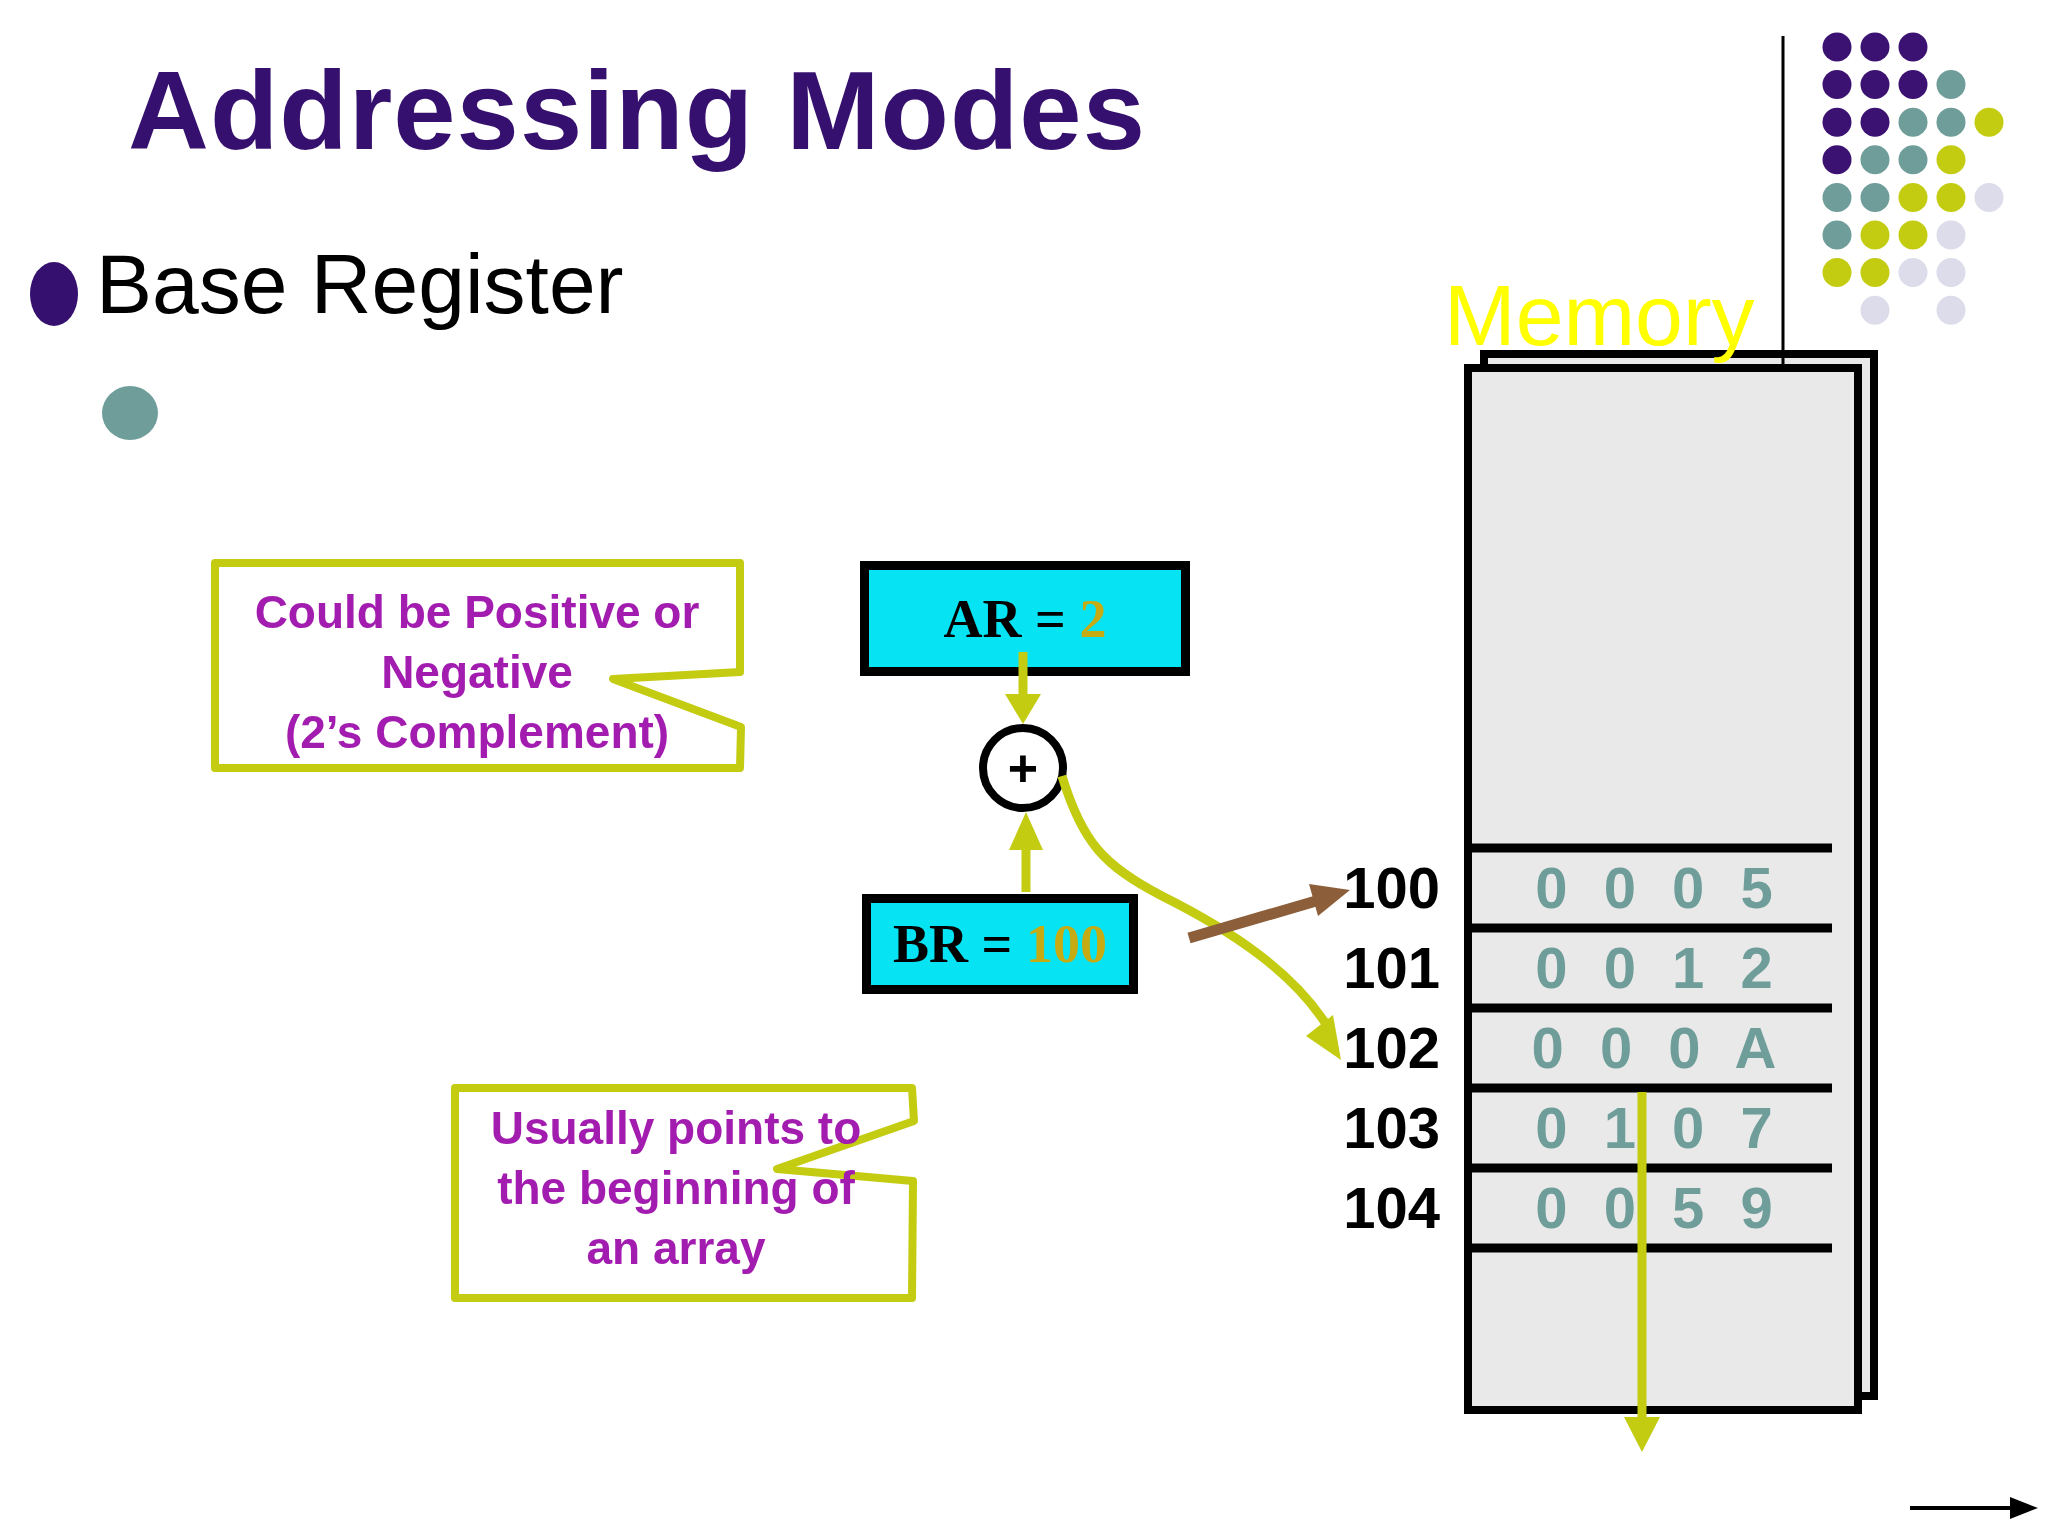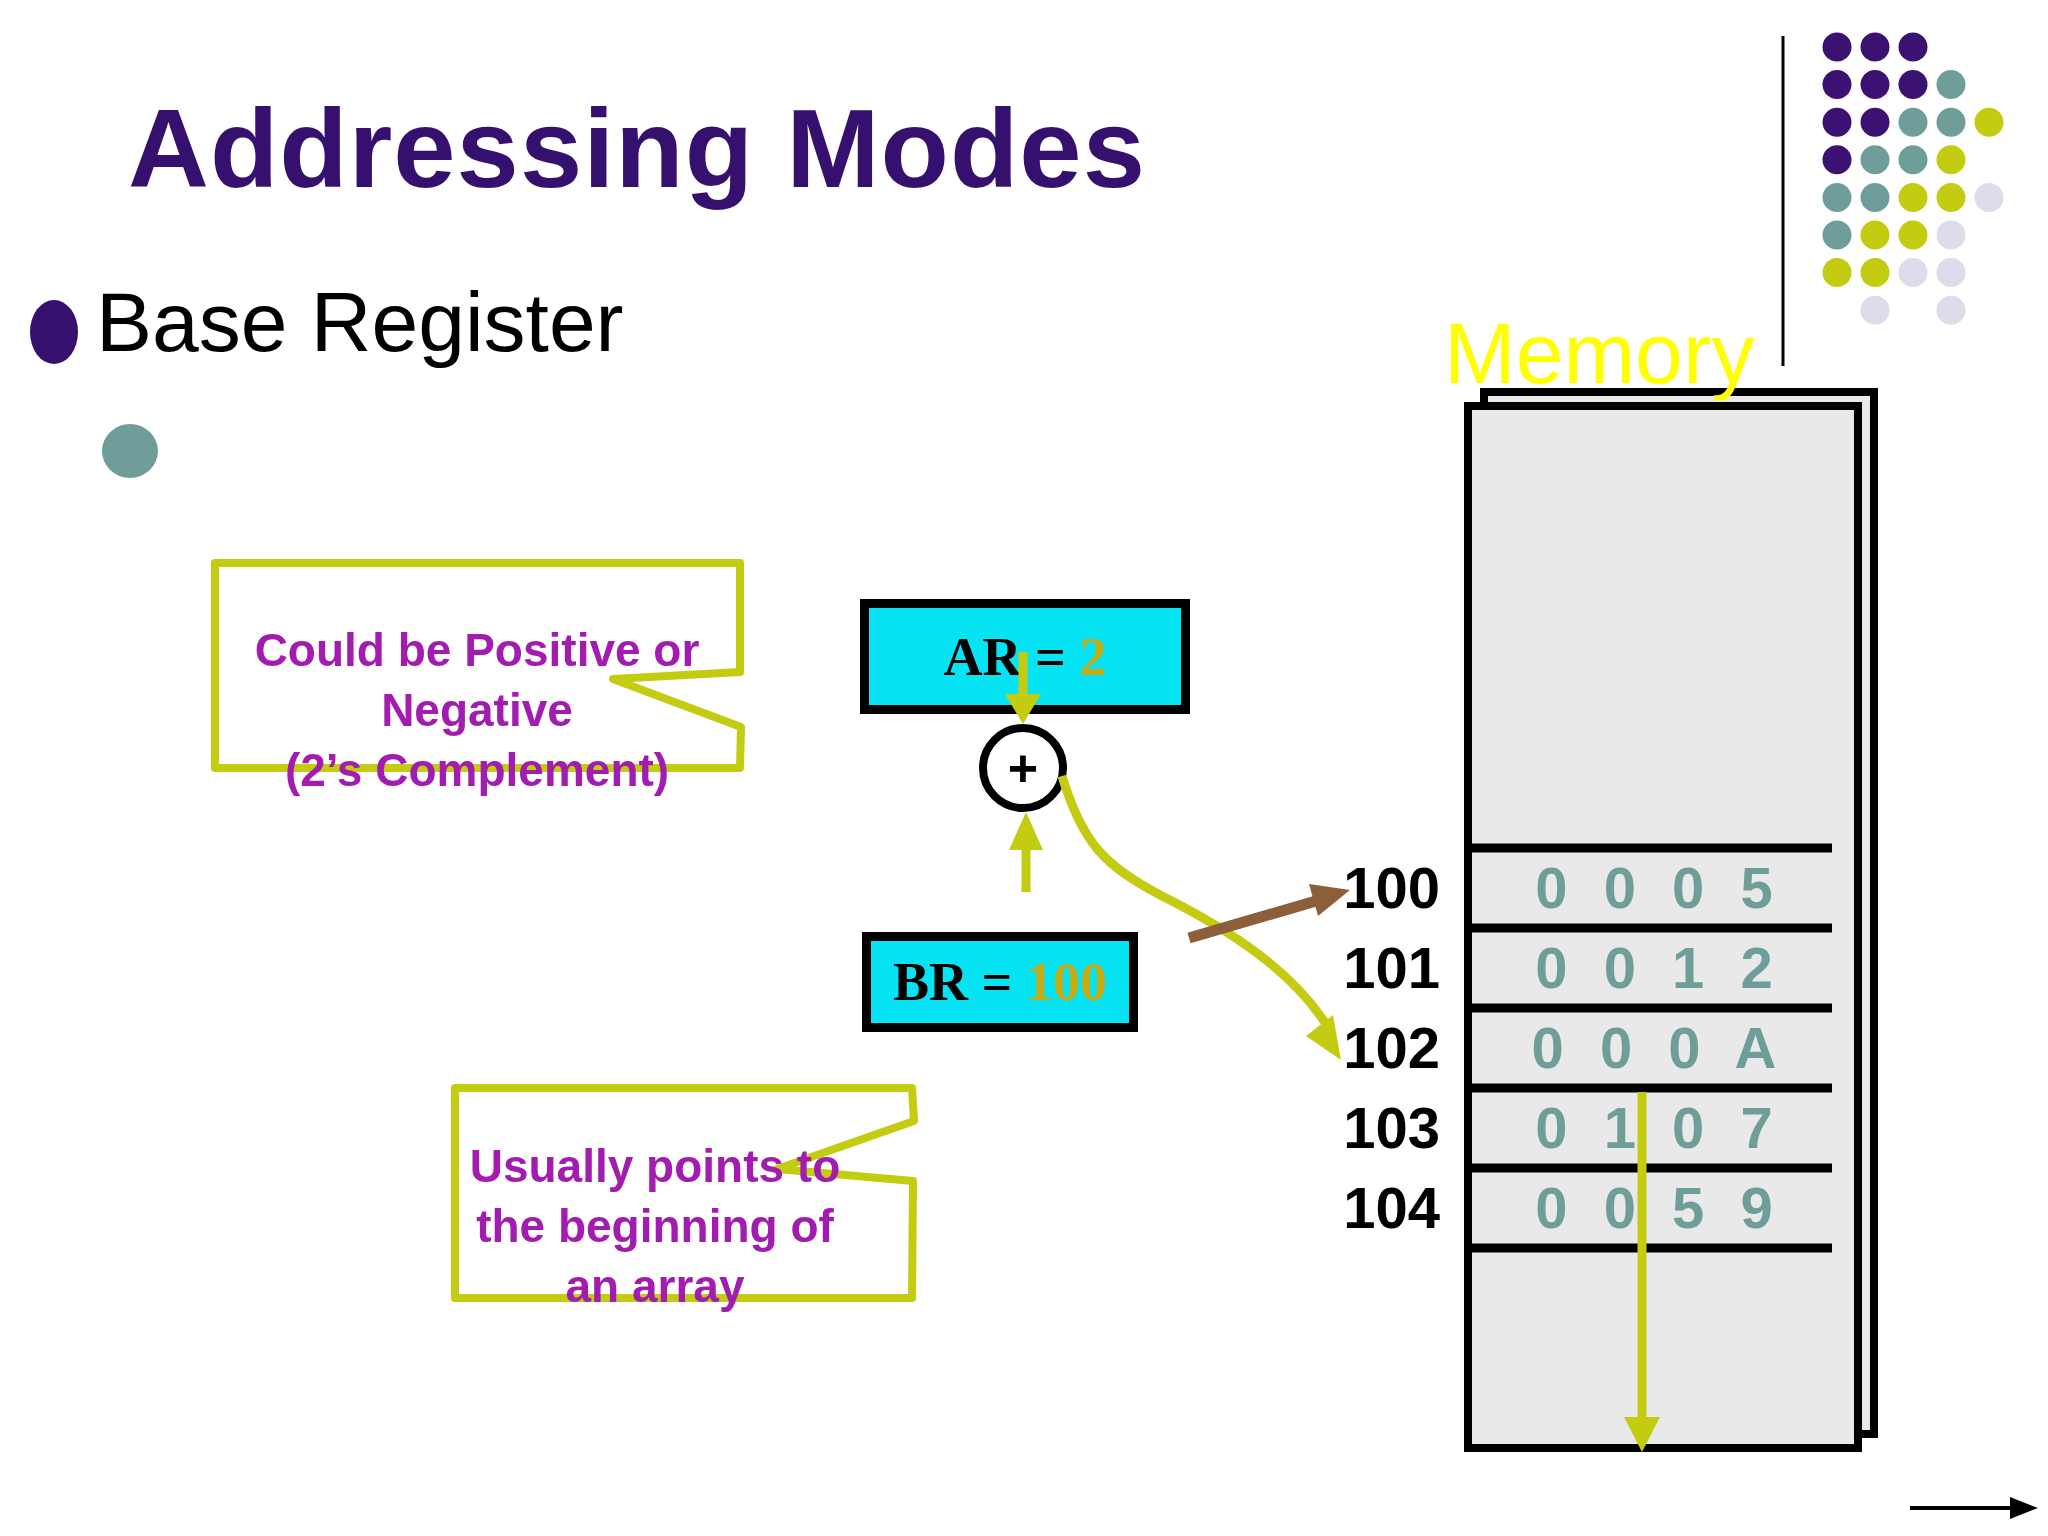--- a/index.html
+++ b/index.html
@@ -3,31 +3,31 @@
 <meta charset="utf-8">
 <style>
   :root{
     --purple:#36106e; --teal:#6f9e9a; --olive:#c3cc11; --gold:#c7ab12;
     --cyan:#06e3f2; --brown:#8c5f3a; --yellow-bright:#ffff00;
     --lavender:#dcdcea; --purple-dot:#3b1272; --memory-fill:#e9e9e9;
   }
   html,body{margin:0;padding:0;background:#fff;}
   .stage{position:relative;width:2048px;height:1536px;background:#ffffff;overflow:hidden;
          font-family:"Liberation Sans",sans-serif;}
-  .abs{position:absolute;margin-top:38px;}
+  .abs{position:absolute;}
   .svg-layer{position:absolute;left:0;top:0;pointer-events:none;}
   #title{left:128px;top:46px;font-size:112px;font-weight:700;color:var(--purple);letter-spacing:1px;}
   .bullet1-dot{left:30px;top:262px;width:48px;height:64px;border-radius:50%;background:var(--purple);}
   #bullet1-text{left:96px;top:236px;font-size:84px;color:#000;}
   .bullet2-dot{left:102px;top:386px;width:56px;height:54px;border-radius:50%;background:var(--teal);}
   #bullet2-text{left:176px;top:350px;font-size:75px;color:#000;}
   #bullet2-text .ea{font-style:italic;}
   .callout-text{font-weight:700;color:#a21caf;text-align:center;white-space:pre-line;line-height:60px;}
   #callout1-text{left:220px;top:582px;width:514px;font-size:46px;}
-  #callout2-text{left:432px;top:1098px;width:446px;font-size:46px;}
+  #callout2-text{left:453px;top:1098px;width:446px;font-size:46px;}
   .reg-box{background:var(--cyan);border:9px solid #000;display:flex;align-items:center;justify-content:center;
            font-family:"Liberation Serif",serif;font-weight:700;font-size:54px;color:#000;box-sizing:border-box;}
   #ar-box{left:860px;top:561px;width:330px;height:115px;}
   #br-box{left:862px;top:894px;width:276px;height:100px;}
   .reg-val{color:var(--gold);white-space:pre;}
   .reg-prefix{white-space:pre;}
   #memory-label{left:1444px;top:266px;font-size:86px;color:var(--yellow-bright);}
   .mem-slab{background:var(--memory-fill);border:8px solid #000;box-sizing:border-box;}
   #mem-back{left:1480px;top:350px;width:398px;height:1050px;}
   #mem-front{left:1464px;top:364px;width:398px;height:1050px;}

